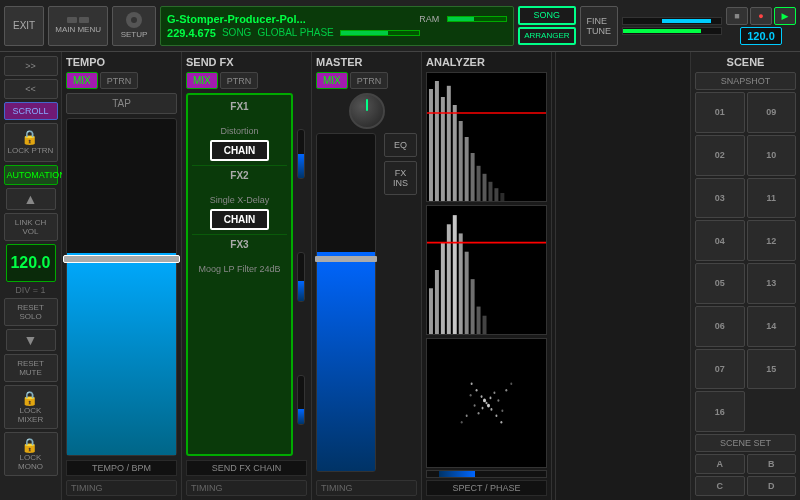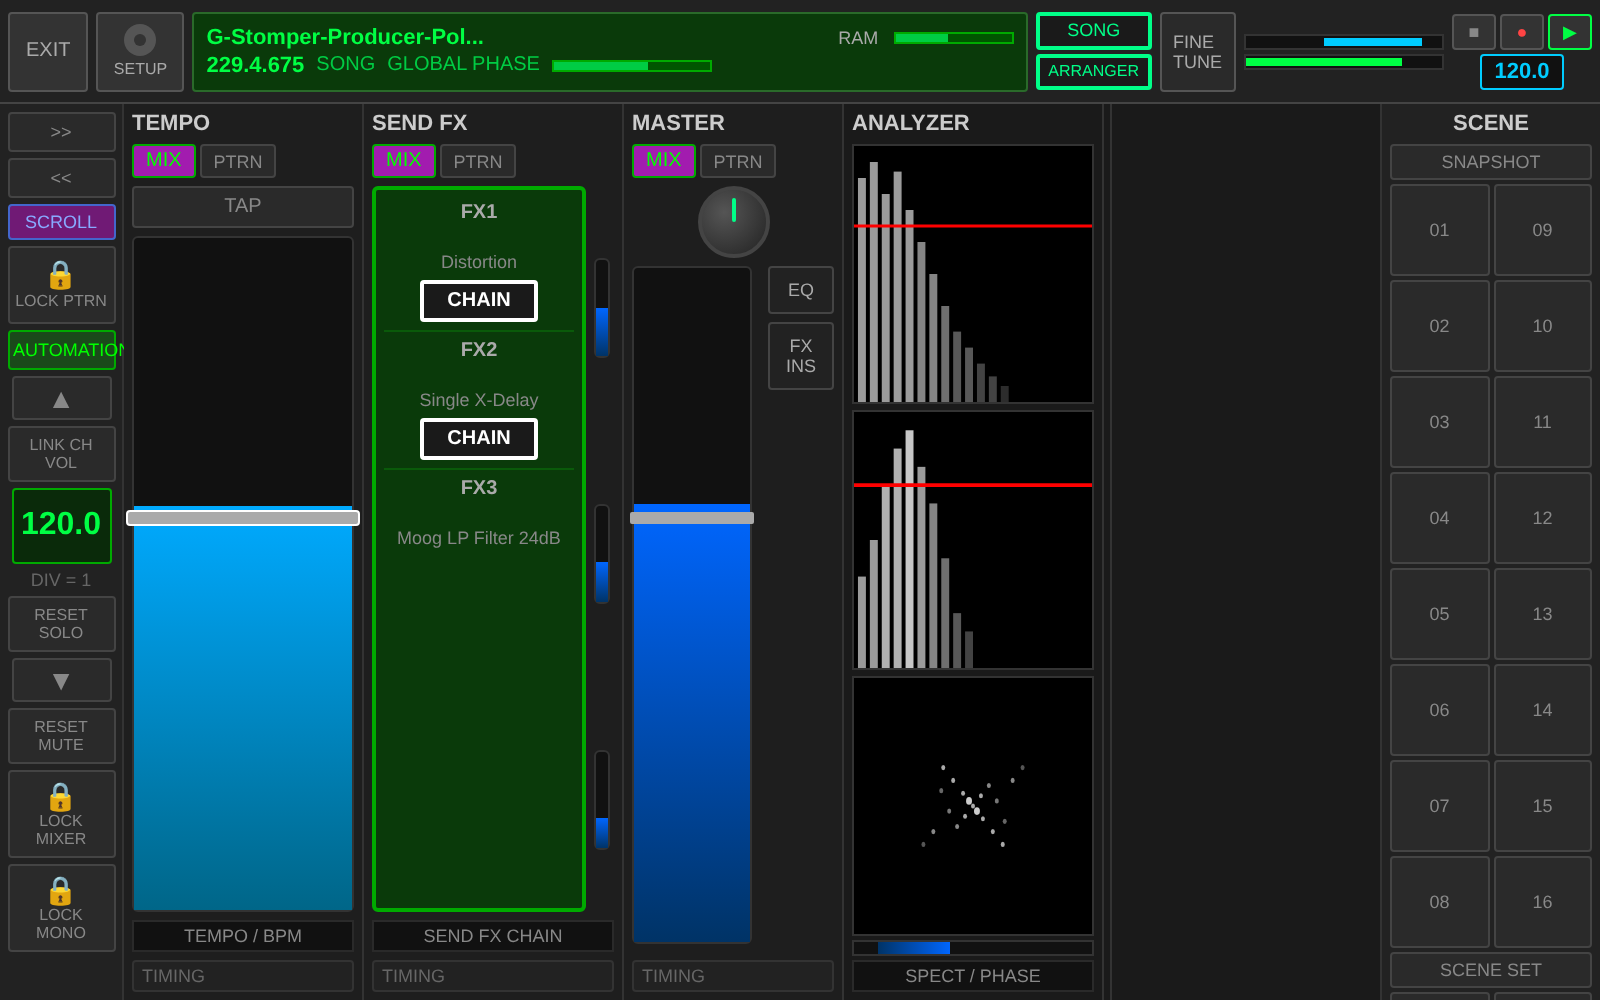--- a/index.html
+++ b/index.html
@@ -526,27 +526,28 @@
       display: grid;
       grid-template-columns: 1fr 1fr;
       gap: 2px;
       flex: 1;
     }
     .scene-btn {
       background: #2a2a2a;
       border: 1px solid #444;
       color: #888;
       font-size: 9px;
-      padding: 17px 2px;
+      padding: 4px 2px;
       cursor: pointer;
       border-radius: 2px;
       text-align: center;
       display: flex;
       align-items: center;
       justify-content: center;
+      font-weight: bold;
     }
     .scene-set-btn {
       background: #2a2a2a;
       border: 1px solid #444;
       color: #888;
       font-size: 9px;
       padding: 3px;
       cursor: pointer;
       border-radius: 2px;
       text-align: center;
@@ -595,20 +596,27 @@
       font-size: 14px;
       color: #555;
     }
   </style>
 </head>
 <body>
 
 <div class="top-bar">
   <button class="btn-exit">EXIT</button>
 
+  <div class="btn-top">
+    <div class="icon-row">
+      <div style="width:10px;height:6px;background:#555;border-radius:1px;"></div>
+      <div style="width:10px;height:6px;background:#555;border-radius:1px;"></div>
+    </div>
+    <span style="font-size:8px;">MAIN MENU</span>
+  </div>
 
   <div class="btn-top">
     <div style="width:16px;height:16px;background:#555;border-radius:50%;display:flex;align-items:center;justify-content:center;">
       <div style="width:6px;height:6px;background:#333;border-radius:50%;"></div>
     </div>
     <span style="font-size:8px;">SETUP</span>
   </div>
 
   <div class="center-display">
     <div class="top-line">
@@ -876,21 +884,20 @@
       <button class="scene-btn">03</button>
       <button class="scene-btn">11</button>
       <button class="scene-btn">04</button>
       <button class="scene-btn">12</button>
       <button class="scene-btn">05</button>
       <button class="scene-btn">13</button>
       <button class="scene-btn">06</button>
       <button class="scene-btn">14</button>
       <button class="scene-btn">07</button>
       <button class="scene-btn">15</button>
-      <button class="scene-btn">08</button>
       <button class="scene-btn">16</button>
     </div>
 
     <button class="scene-set-btn">SCENE SET</button>
     <div class="scene-abcd-grid">
       <button class="scene-btn">A</button>
       <button class="scene-btn">B</button>
       <button class="scene-btn">C</button>
       <button class="scene-btn">D</button>
     </div>

